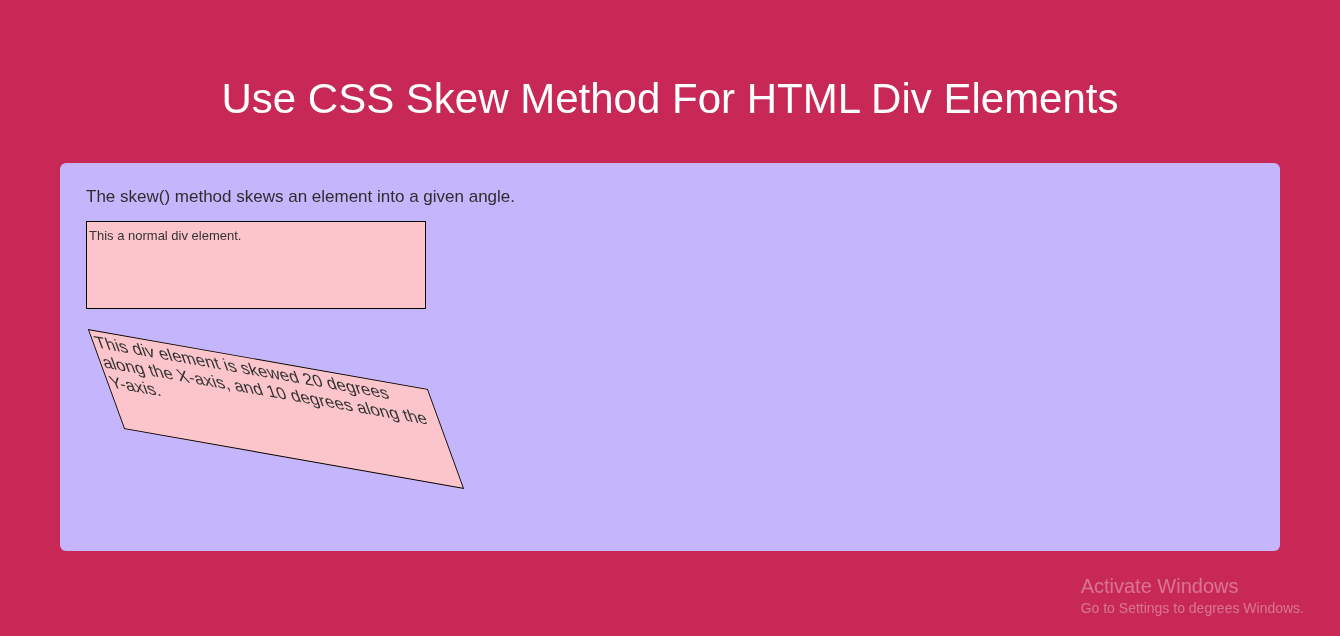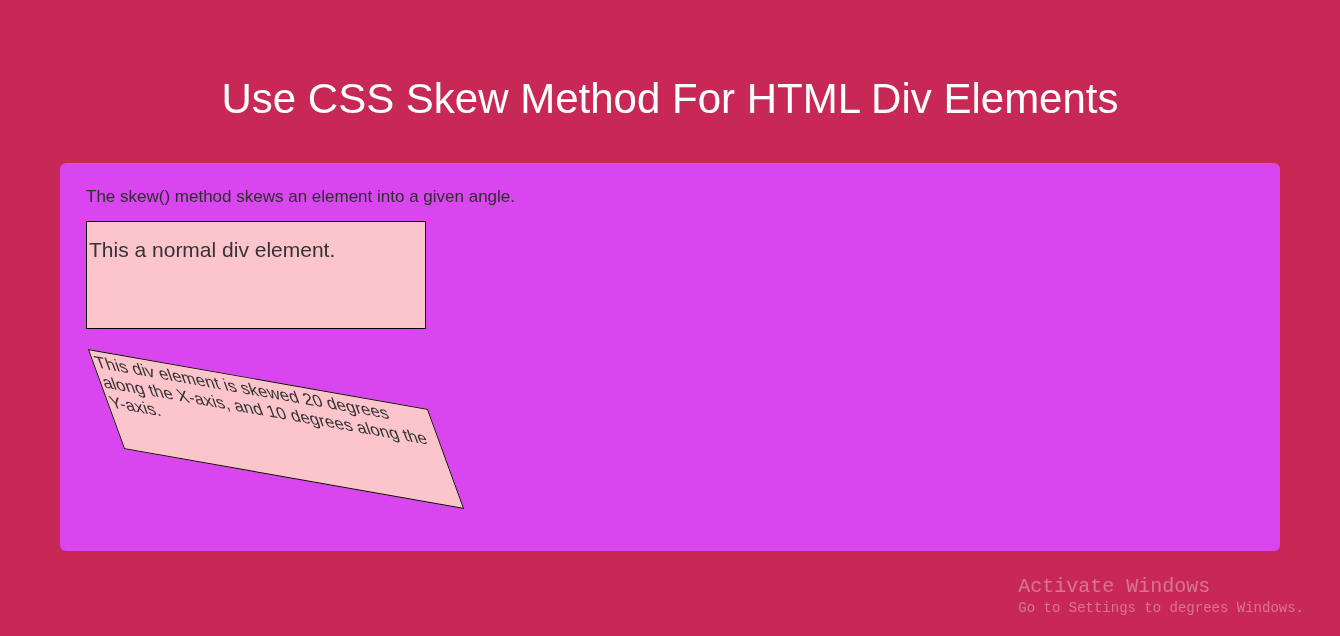--- a/index.html
+++ b/index.html
@@ -17,60 +17,59 @@
     }
     .page-title {
       color: #ffffff;
       text-align: center;
       font-size: 42px;
       font-weight: normal;
       padding-top: 75px;
       padding-bottom: 40px;
     }
     .content-card {
-      background-color: #d946ef;
+      background-color: #c4b5fd;
       margin: 0 60px;
       border-radius: 6px;
       padding: 24px 26px;
       height: 388px;
       position: relative;
     }
     .description-text {
       font-size: 17px;
       color: #2e2e2e;
       margin-bottom: 14px;
     }
     .normal-div {
       width: 340px;
-      height: 108px;
+      height: 88px;
       background-color: #fcc5cc;
       border: 1px solid #000000;
-      font-size: 21px;
+      font-size: 13px;
       color: #333333;
-      padding: 16px 2px;
+      padding: 6px 2px;
     }
     .skewed-div {
       width: 340px;
       height: 100px;
       background-color: #fcc5cc;
       border: 1px solid #000000;
       font-size: 17px;
       color: #333333;
       padding: 2px 2px;
       margin-top: 50px;
       margin-left: 20px;
       transform: skew(20deg, 10deg);
     }
     .watermark {
       position: absolute;
       bottom: 20px;
       right: 36px;
       text-align: left;
       color: rgba(255, 255, 255, 0.35);
-      font-family: Liberation Mono, monospace;
     }
     .watermark-title {
       font-size: 20px;
       font-weight: 300;
       margin-bottom: 2px;
     }
     .watermark-subtitle {
       font-size: 14px;
       font-weight: 300;
     }

